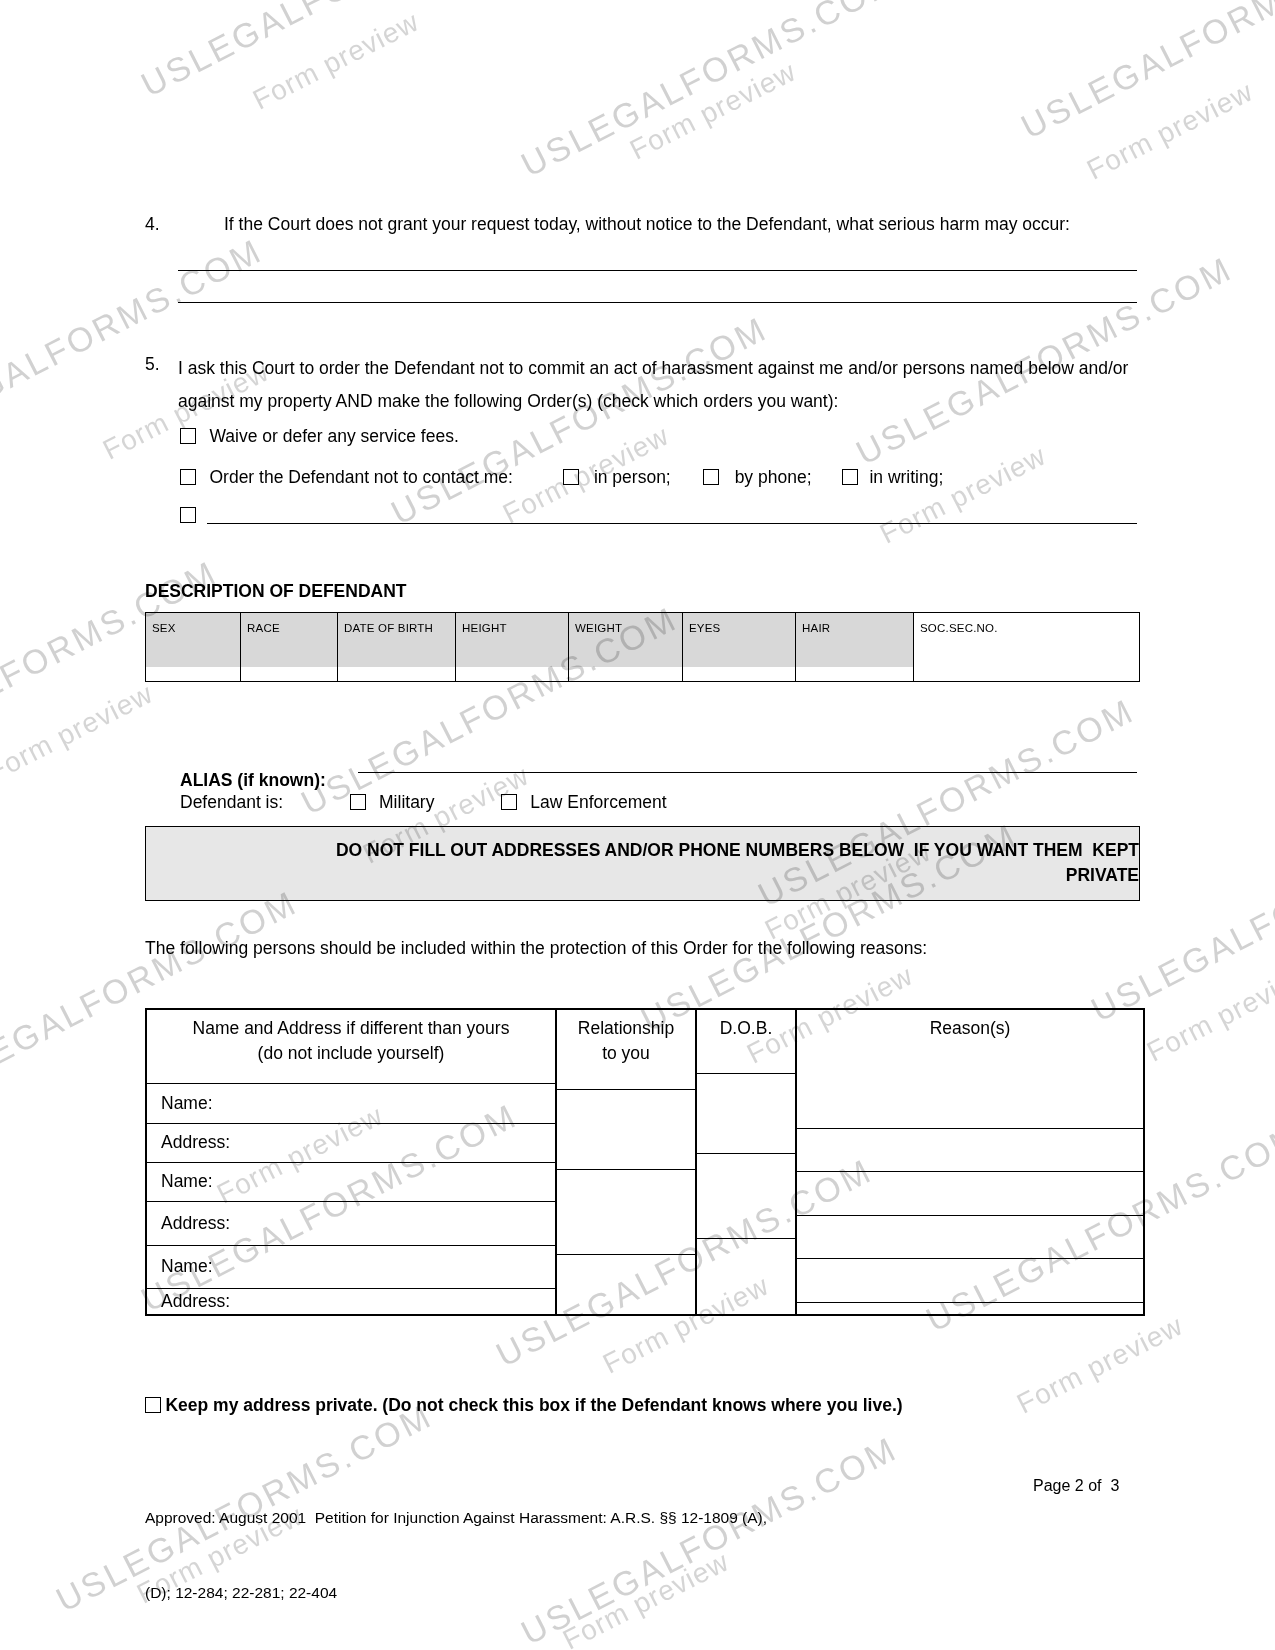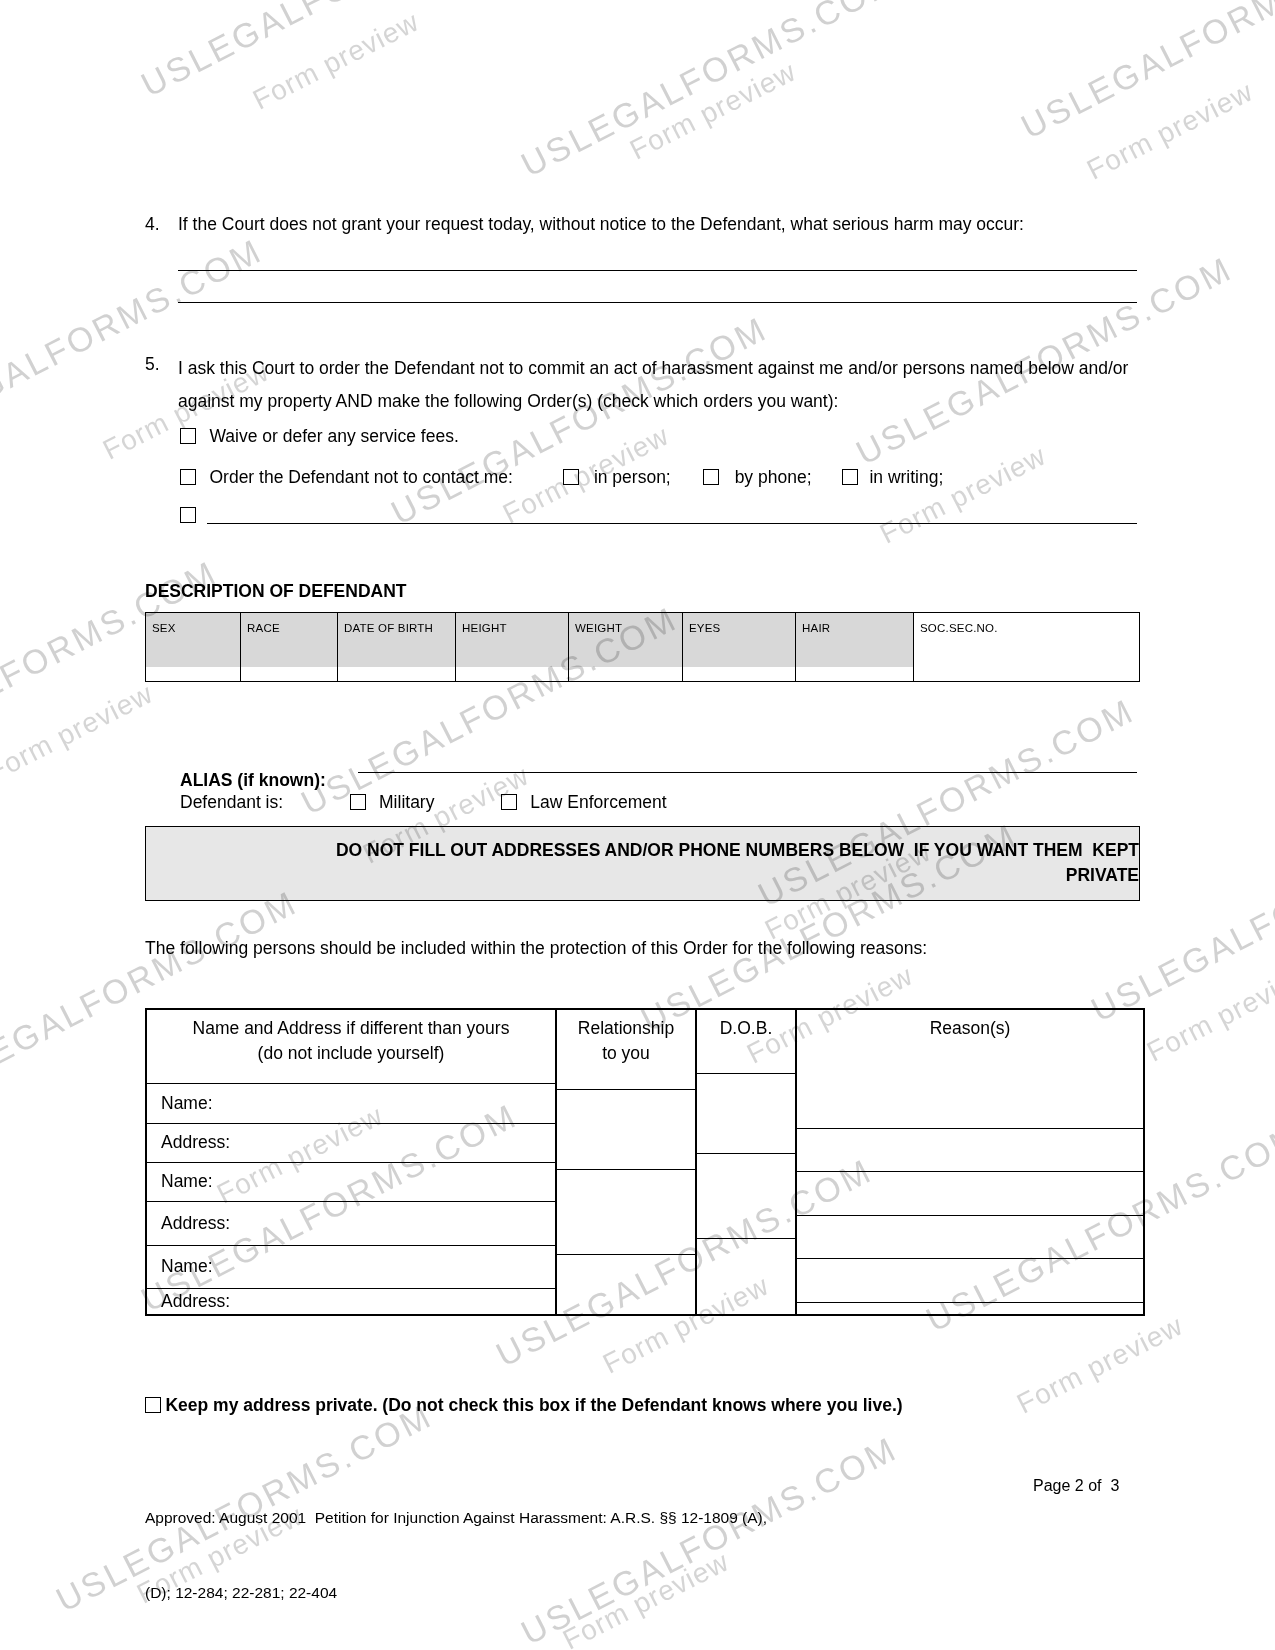--- a/index.html
+++ b/index.html
@@ -41,21 +41,21 @@
   .small { font-size:15.5px; line-height:25px; }
 </style>
 </head>
 <body>
 
 <div class="page">
   <div class="content">
 
     <div class="abs" style="left:145px; top:212px; width:1000px; display:flex;">
       <span class="txt" style="flex:0 0 33px;">4.</span>
-      <span class="txt" style="width:963px;">If the Court does not grant your request today, without notice to the Defendant, what serious harm may occur:</span>
+      <span class="txt" style="width:963px;margin-left:46px;">If the Court does not grant your request today, without notice to the Defendant, what serious harm may occur:</span>
     </div>
     <div class="abs blank" style="left:178px; top:270px; width:959px;"></div>
     <div class="abs blank" style="left:178px; top:302px; width:959px;"></div>
 
     <div class="abs" style="left:145px; top:352px; width:1000px; display:flex;">
       <span class="txt" style="flex:0 0 33px;">5.</span>
       <span class="txt" style="width:963px; line-height:33px;">I ask this Court to order the Defendant not to commit an act of harassment against me and/or persons named below and/or against my property AND make the following Order(s) (check which orders you want):</span>
     </div>
 
     <div class="abs" style="left:180px; top:424px;">

